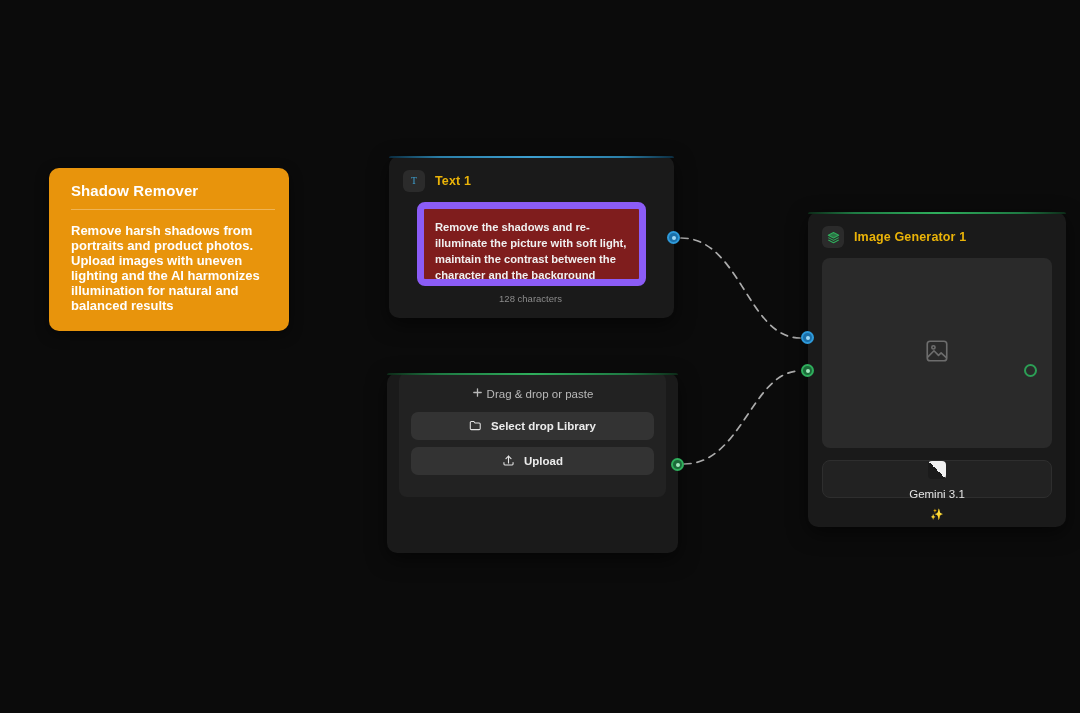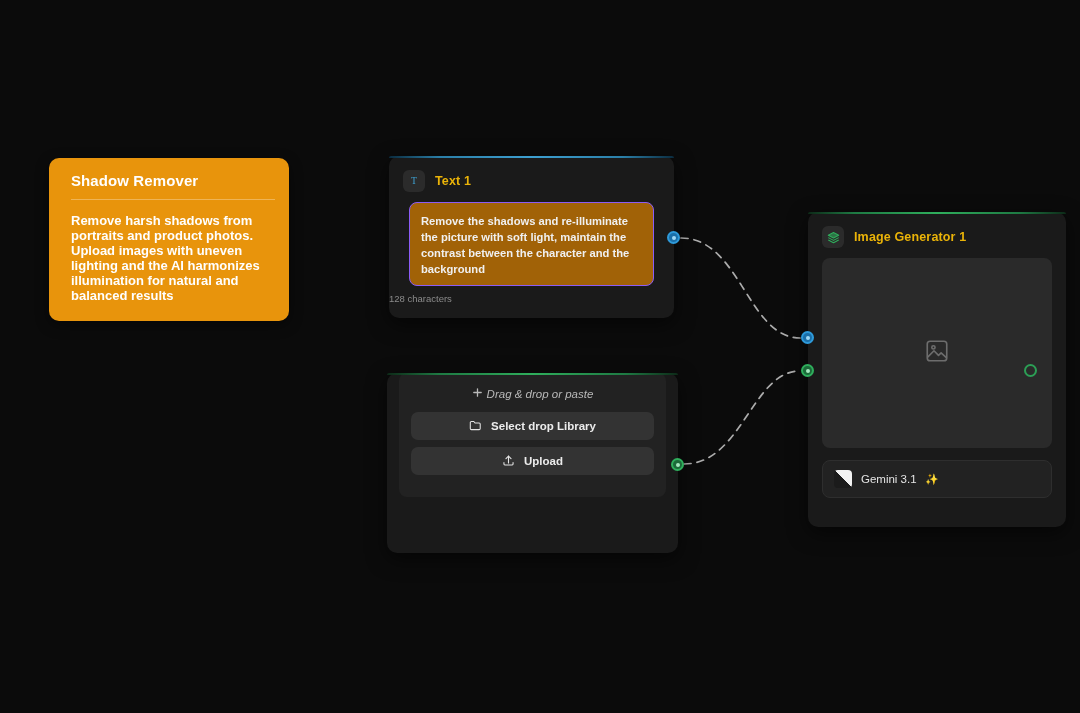--- a/index.html
+++ b/index.html
@@ -14,21 +14,21 @@
     width: 1080px; height: 713px;
     background: #0b0b0b;
   }
 
   
   #edges { position: absolute; inset: 0; width: 1080px; height: 713px; pointer-events: none; z-index: 1; }
 
   
   .sticky {
     position: absolute;
-    left: 49px; top: 158px;
+    left: 49px; top: 168px;
     width: 240px; height: 163px;
     background: #e8940c;
     border-radius: 10px;
     padding: 14px 12px 12px 12px;
     box-shadow: 0 4px 14px rgba(0,0,0,.45);
     z-index: 3;
   }
   .sticky-title {
     color: #ffffff;
     font-size: 15px;
@@ -85,56 +85,55 @@
   .node-title {
     color: #eab308;
     font-size: 12.5px;
     font-weight: bold;
     letter-spacing: .15px;
   }
 
   
   #node-text { left: 389px; top: 156px; width: 285px; height: 162px; }
   .textarea-box {
-    margin: 0 20px;
-    background: #a16207;
-    border: 1px solid #8b5cf6;
+    margin: 0 28px;
+    background: #7f1d1d;
+    border: 7px solid #8b5cf6;
     border-radius: 8px;
     height: 84px;
     padding: 10px 11px;
     overflow: hidden;
   }
   .textarea-value {
     color: #f0f0f0;
     font-size: 11.2px;
     font-weight: bold;
     line-height: 16px;
   }
   .char-count {
-    text-align: left;
+    text-align: center;
     color: #8b8b8b;
     font-size: 9.5px;
     padding: 7px 2px 0 0;
   }
 
   
   #node-upload { left: 387px; top: 373px; width: 291px; height: 180px; }
   .upload-panel {
     margin: 0 12px;
     background: #222222;
     border-radius: 8px;
     padding: 12px 12px 14px 12px;
   }
   .drop-hint {
     display: flex; align-items: center; justify-content: center;
     gap: 4px;
     color: #b9b9b9;
     font-size: 11.5px;
     padding: 2px 0 12px 0;
-    font-style: italic;
   }
   .btn {
     display: flex; align-items: center; justify-content: center;
     gap: 9px;
     background: #333333;
     border: none;
     border-radius: 7px;
     height: 28px;
     width: 100%;
     color: #ececec;
@@ -158,20 +157,21 @@
   .model-row {
     margin: 12px 14px 0 14px;
     background: #222222;
     border: 1px solid #2e2e2e;
     border-radius: 8px;
     height: 38px;
     display: flex; align-items: center;
     gap: 9px;
     padding: 0 11px;
     cursor: pointer;
+    flex-direction: column;
   }
   .model-glyph {
     width: 18px; height: 18px;
     border-radius: 4px;
     background: #1b1b1b;
     position: relative;
     overflow: hidden;
     flex: 0 0 auto;
   }
   .model-glyph::after {

